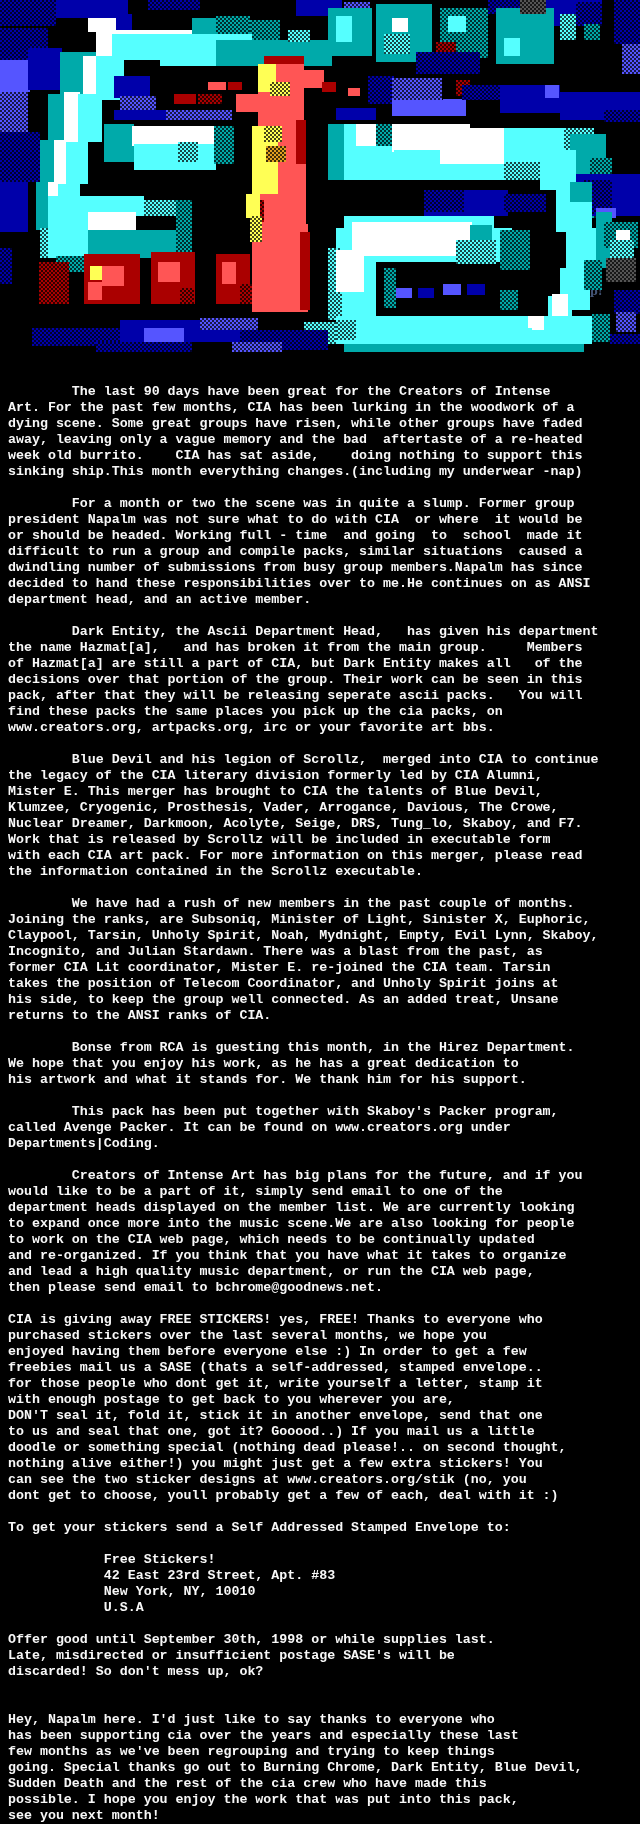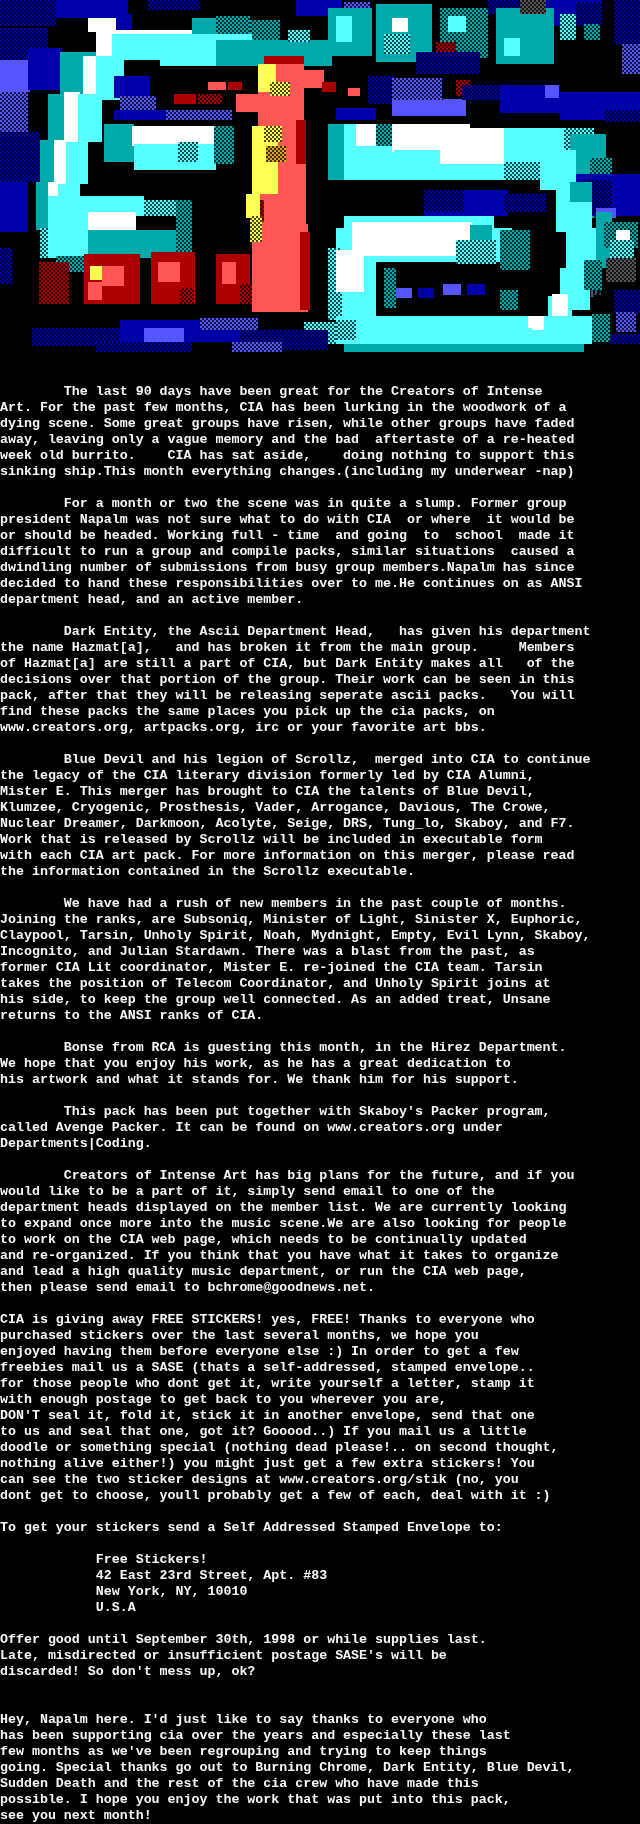--- a/index.html
+++ b/index.html
@@ -6,21 +6,21 @@
   body{width:640px;height:1824px;position:relative;overflow:hidden;
        font-family:"Liberation Mono","DejaVu Sans Mono",monospace;}
   #art{position:absolute;left:0;top:0;width:640px;height:352px;background:#000;overflow:hidden;}
   #art .px{position:absolute;}
   
   .d{background-image:
       linear-gradient(45deg, rgba(0,0,0,.72) 25%, transparent 25%, transparent 75%, rgba(0,0,0,.72) 75%),
       linear-gradient(45deg, rgba(0,0,0,.72) 25%, transparent 25%, transparent 75%, rgba(0,0,0,.72) 75%);
      background-size:4px 4px;background-position:0 0,2px 2px;}
   #sig{position:absolute;font-family:"DejaVu Serif",serif;font-weight:bold;font-size:11px;line-height:11px;}
-  #doc{position:absolute;left:0;top:384px;margin:0;white-space:pre;
+  #doc{position:absolute;left:8px;top:384px;margin:0;white-space:pre;
        font-family:"Liberation Mono","DejaVu Sans Mono",monospace;
        font-weight:bold;font-size:13.3px;line-height:16px;letter-spacing:0;}
 </style>
 </head>
 <body style="background: rgb(0, 0, 0);">
 
 <div id="art">
   <span id="sig" style="left: 590px; top: 286px; color: rgb(68, 85, 119);">p!</span>
 <div class="px" style="left: 8px; top: 0px; width: 16px; height: 10px; background-color: rgb(170, 0, 0);"></div>
     <div class="px d" style="left: 0px; top: 0px; width: 56px; height: 26px; background-color: rgb(0, 0, 170);"></div>

